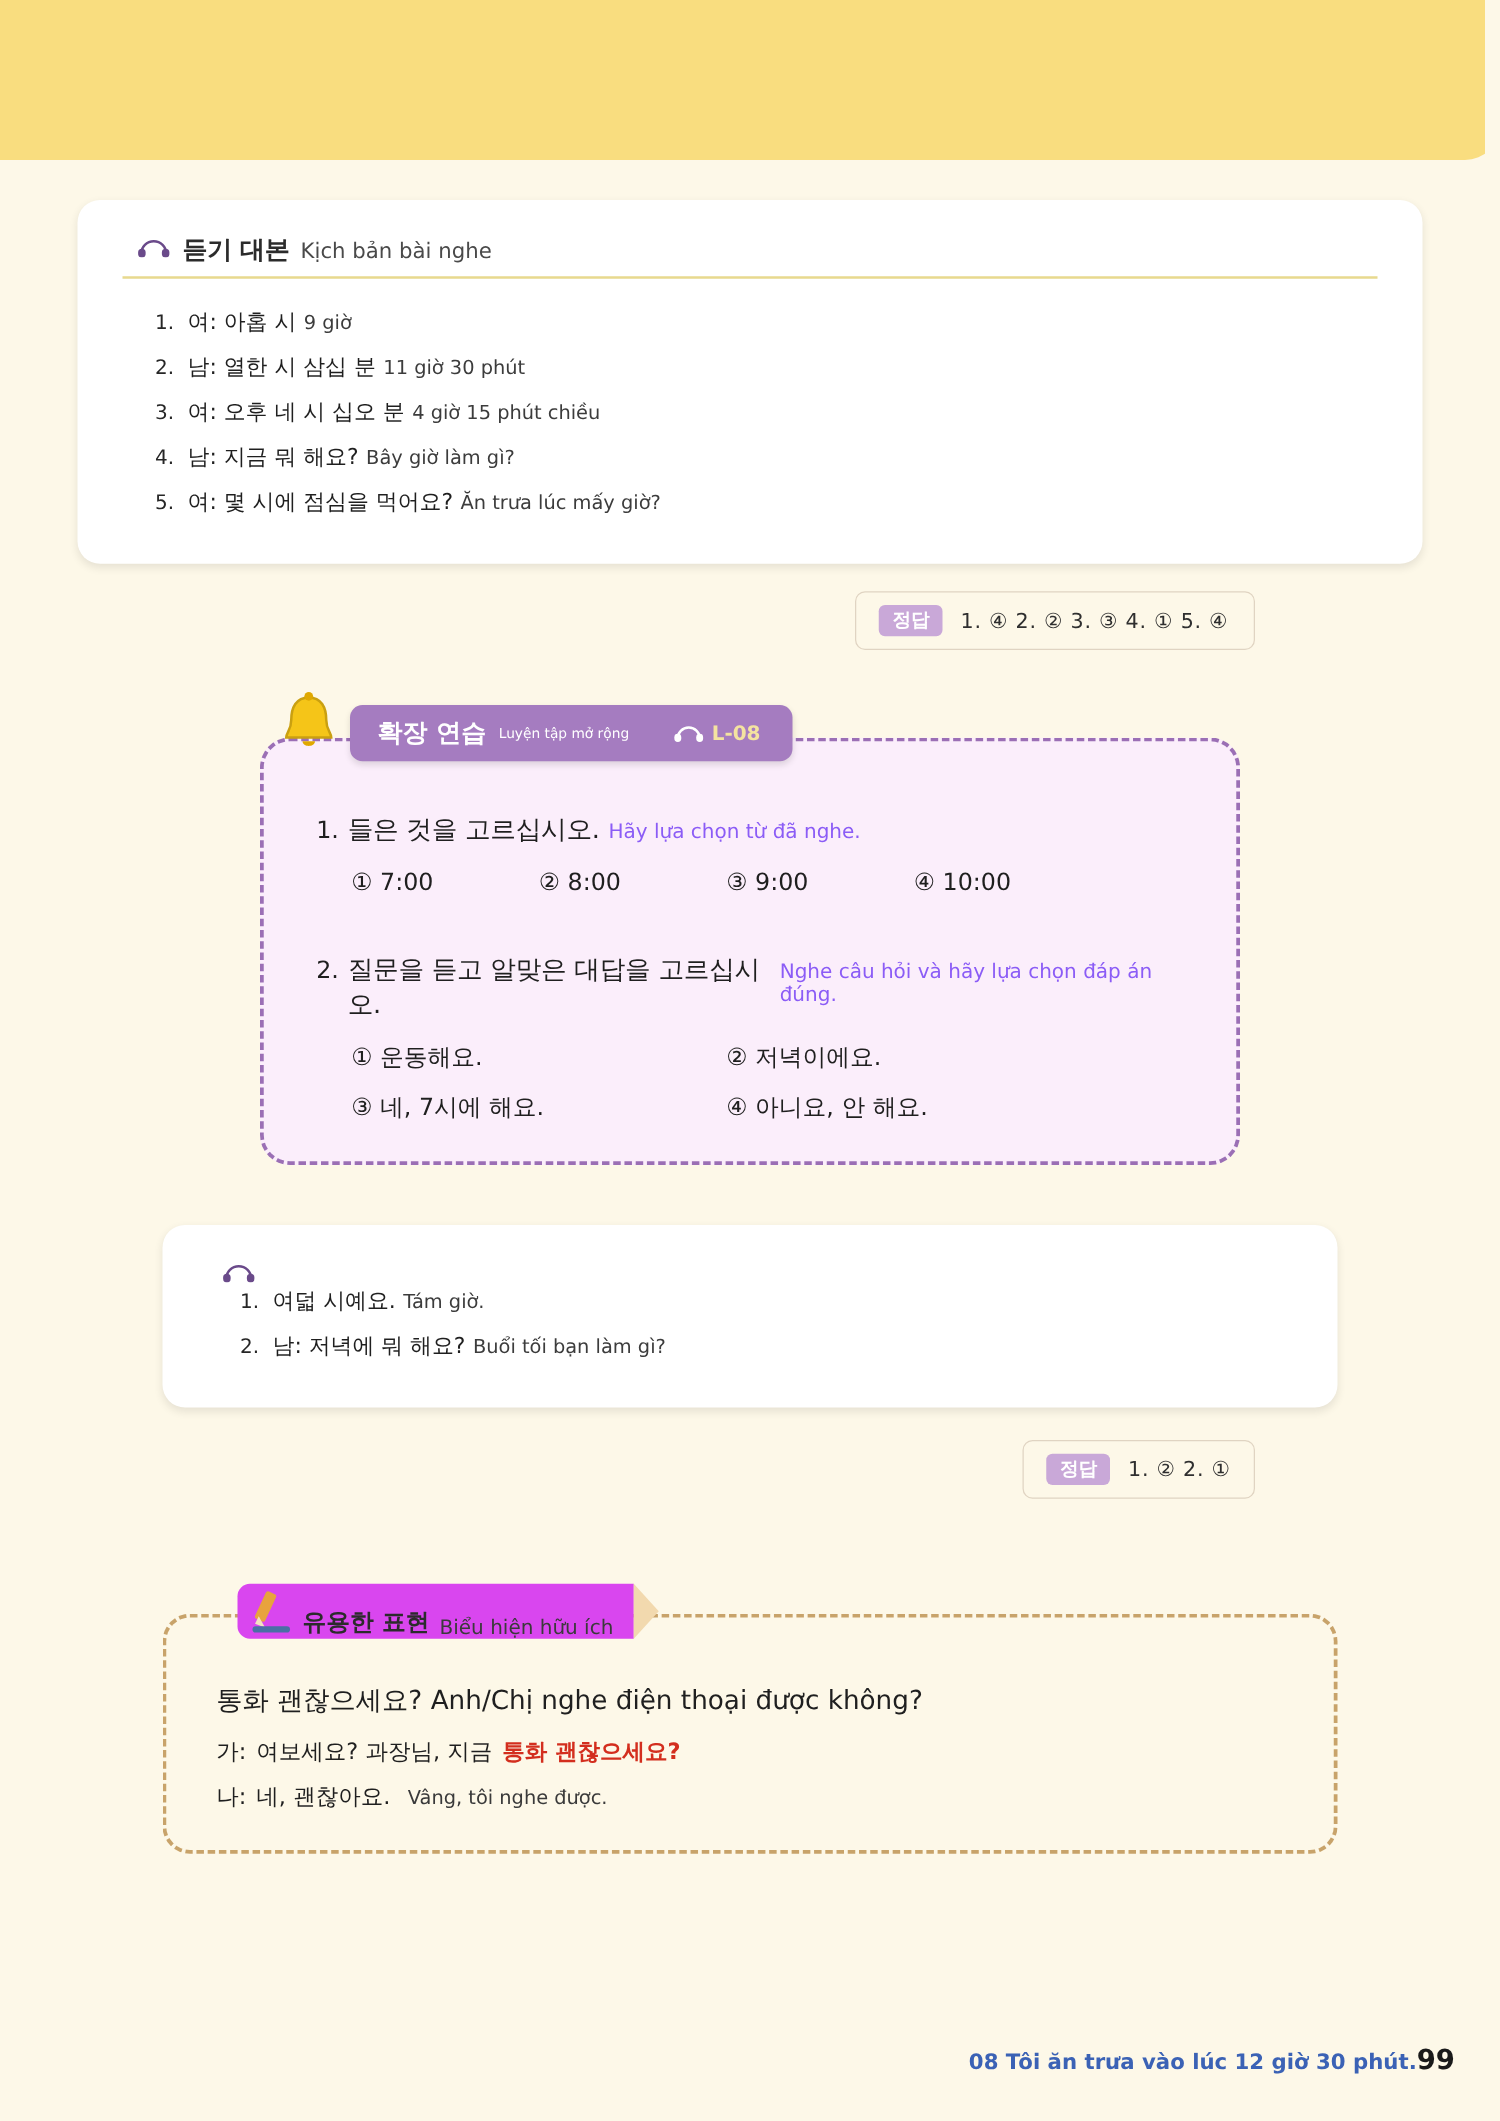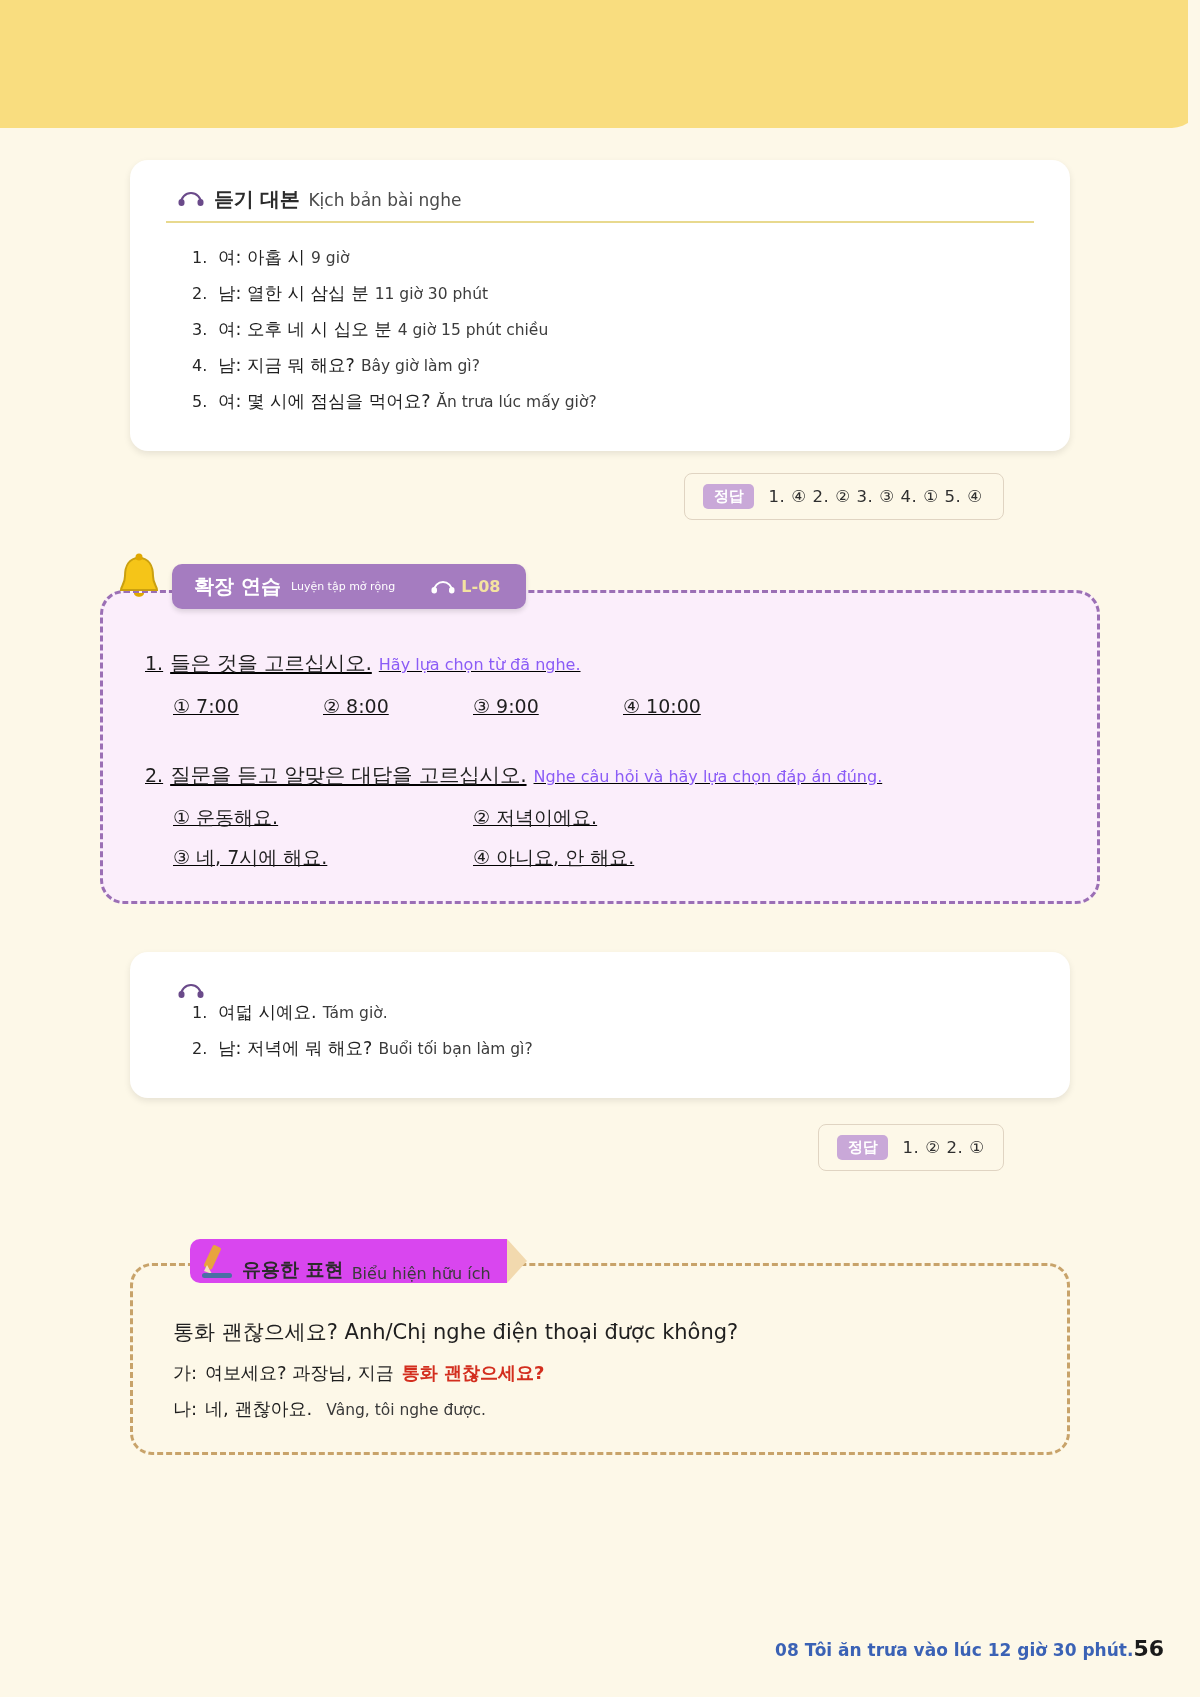--- a/index.html
+++ b/index.html
@@ -292,21 +292,21 @@
 </head>
 <body>
 
 <div class="page">
 
   <div class="top-band"></div>
   <div class="right-strip"></div>
 
   <div class="content">
 
-    <div class="white-box" style="width:940px; margin-top:32px; padding:26px 0 22px 0;">
+    <div class="white-box" style="width:1076px; margin-top:32px; padding:26px 0 22px 0;">
       <span class="headphone" style="top:30px;">
         <svg viewBox="0 0 26 16" width="26" height="16">
           <path d="M3 13 A10 10 0 0 1 23 13" fill="none" stroke="#6a4a8a" stroke-width="2"></path>
           <rect x="0.5" y="9" width="6" height="7" rx="3" fill="#6a4a8a"></rect>
           <rect x="19.5" y="9" width="6" height="7" rx="3" fill="#6a4a8a"></rect>
         </svg>
       </span>
       <div class="box-head">
         <span class="head-ko">듣기 대본</span>
         <span class="head-vi">Kịch bản bài nghe</span>
@@ -338,21 +338,21 @@
           <span class="script-vi">Ăn trưa lúc mấy giờ?</span>
         </div>
       </div>
     </div>
 
     <div class="answer-box" style="width:320px; margin:22px 196px 0 auto;">
       <span class="answer-label">정답</span>
       <span class="answer-text">1. ④ 2. ② 3. ③ 4. ① 5. ④</span>
     </div>
 
-    <div class="practice-wrap" style="width:1000px; margin-top:70px;text-decoration:underline;">
+    <div class="practice-wrap" style="width:784px; margin-top:70px;">
       <span class="bell">
         <svg viewBox="0 0 46 52" width="46" height="52">
           <path d="M23 6 C13 6 9 14 9 24 C9 32 5 34 5 38 L41 38 C41 34 37 32 37 24 C37 14 33 6 23 6 Z" fill="#f5c518" stroke="#caa010" stroke-width="2"></path>
           <circle cx="23" cy="5" r="3.5" fill="#e0a800"></circle>
           <path d="M18 41 C18 46 28 46 28 41 Z" fill="#e0a800"></path>
         </svg>
       </span>
       <div class="practice-tab">
         <span class="tko">확장 연습</span>
         <span class="tvi">Luyện tập mở rộng</span>
@@ -451,16 +451,16 @@
           <span>네, 괜찮아요.</span>
           <span class="dlg-sub" style="padding-left:6px;">Vâng, tôi nghe được.</span>
         </div>
       </div>
     </div>
 
   </div>
 
   <div class="footer">
     <span class="footer-text">08 Tôi ăn trưa vào lúc 12 giờ 30 phút.</span>
-    <span class="footer-page">56</span>
+    <span class="footer-page">99</span>
   </div>
 
 </div>
 
 </body></html>

